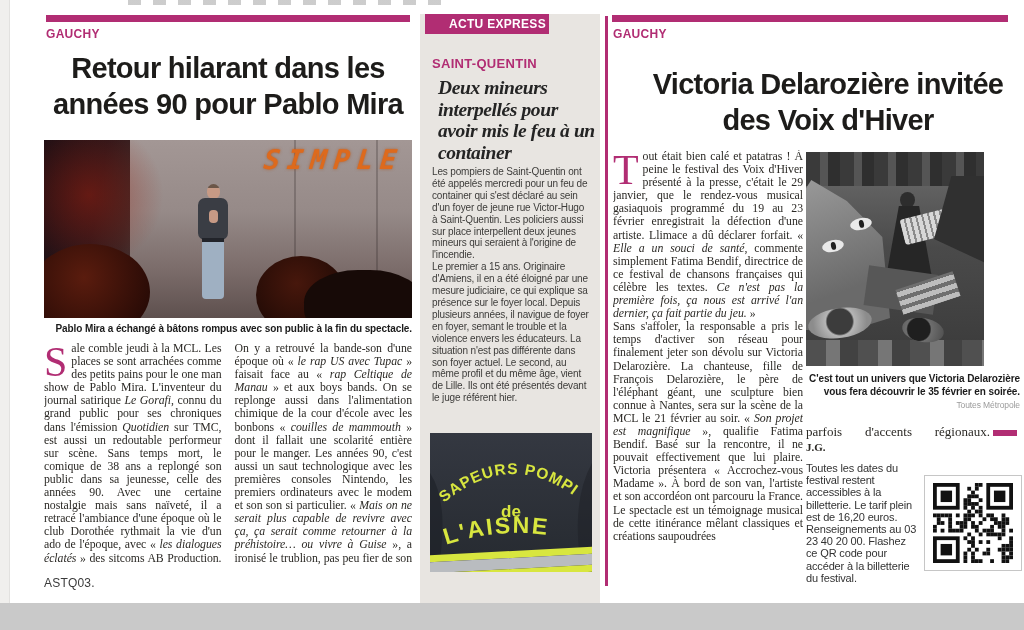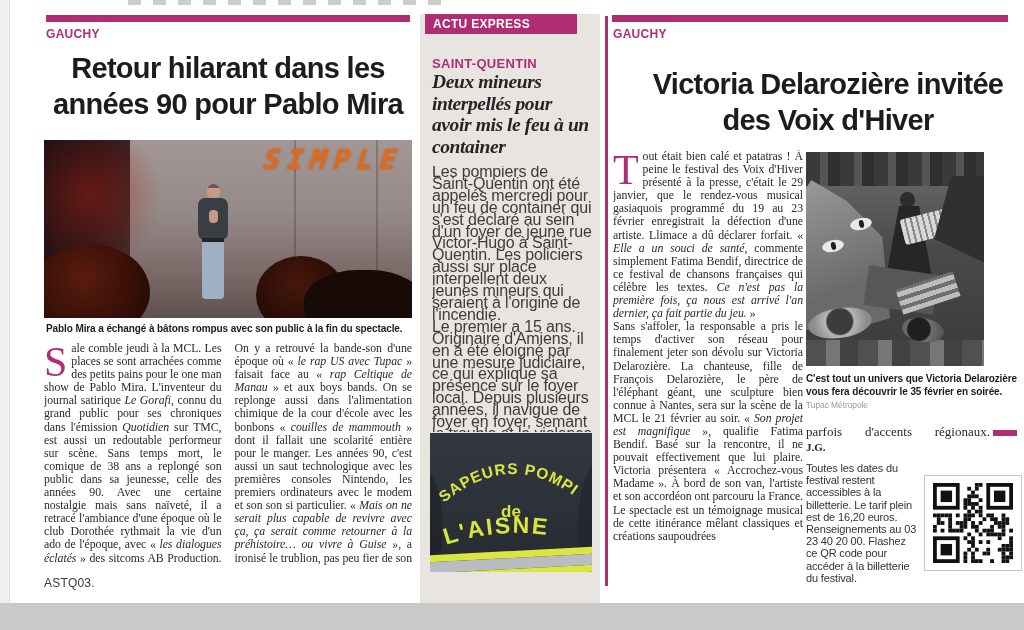--- a/index.html
+++ b/index.html
@@ -39,42 +39,42 @@
     background:linear-gradient(#6b5648 28%,#c79a85 30%);}
   .pp-torso{position:absolute;left:2px;top:14px;width:30px;height:42px;border-radius:7px;background:#3a3d44;}
   .pp-hands{position:absolute;left:13px;top:26px;width:9px;height:13px;border-radius:4px;background:#c79a85;}
   .pp-legs{position:absolute;left:6px;top:55px;width:22px;height:60px;border-radius:4px;background:#9fb0c2;}
   .pp-belt{position:absolute;left:6px;top:54px;width:22px;height:4px;background:#22242a;}
   .pp-aud1{position:absolute;left:-14px;bottom:-22px;width:120px;height:96px;border-radius:50%;
     background:radial-gradient(circle at 45% 35%,#5a1c0e,#2a0b06 75%);}
   .pp-aud2{position:absolute;left:212px;bottom:-16px;width:90px;height:78px;border-radius:50%;
     background:radial-gradient(circle at 45% 35%,#47170c,#200a05 78%);}
   .pp-aud3{position:absolute;right:-12px;bottom:-24px;width:120px;height:72px;border-radius:45%;background:#170a07;}
-  .caption{font-size:10px;font-weight:700;color:#1b1b1b;letter-spacing:-.1px;line-height:13px;}
+  .caption{font-size:10px;font-weight:700;color:#1b1b1b;letter-spacing:-.1px;line-height:13px;text-align:right;}
   .left-art .caption{position:absolute;left:2px;top:322px;width:366px;}
 
   .serif{font-family:"Liberation Serif",serif;font-size:11.8px;line-height:13.1px;
     text-align:justify;color:#2b2925;letter-spacing:-.05px;hyphens:auto;}
   .body-left{position:absolute;left:0;top:342px;width:368px;height:230px;
     column-count:2;column-gap:13px;column-fill:auto;overflow:hidden;}
   .dropcap{float:left;font-family:"Liberation Serif",serif;color:#b12d73;
     font-size:42px;line-height:34px;padding:3px 4px 0 0;}
   .endmark{display:inline-block;vertical-align:middle;background:#b12d73;height:6px;margin:0 3px 2px 3px;} .em-l{width:24px;}
   .astq{position:absolute;left:44px;top:576px;font-size:12px;font-weight:400;color:#3a3a3a;letter-spacing:.2px;}
 
   
   .actu{left:420px;top:14px;width:180px;height:589px;background:#e8e5e1;}
-  .banner{position:absolute;left:5px;top:0;width:152px;height:20px;background:#b12d73;
-    color:#fff;font-size:12px;font-weight:700;letter-spacing:.3px;line-height:20px;padding-left:8px;box-sizing:border-box;}
+  .banner{position:absolute;left:5px;top:0;width:124px;height:20px;background:#b12d73;
+    color:#fff;font-size:12px;font-weight:700;letter-spacing:.3px;line-height:20px;padding-left:24px;box-sizing:border-box;}
   .actu .kicker{position:absolute;left:12px;top:42px;font-size:13px;}
   .headline-mid{position:absolute;left:12px;top:57px;width:160px;
     font-family:"Liberation Serif",serif;font-style:italic;font-weight:700;
     font-size:19.5px;line-height:21.5px;letter-spacing:-.4px;color:#242424;}
   .body-mid{position:absolute;left:12px;top:152px;width:160px;height:266px;overflow:hidden;
-    font-size:16px;line-height:11.9px;letter-spacing:-.15px;color:#3d3c3a;}
+    font-size:10px;line-height:11.9px;letter-spacing:-.15px;color:#3d3c3a;}
   .body-mid p{margin:0;}
 
   .photo-fire{position:absolute;left:10px;top:419px;width:162px;height:139px;overflow:hidden;}
 
   
   .right-art{left:612px;top:0;width:406px;}
   .right-art .rule{position:absolute;left:0;top:15px;width:396px;}
   .right-art .kicker{position:absolute;left:1px;top:27px;}
   .right-art .headline{position:absolute;left:0;top:50px;width:400px;}
   .col1{position:absolute;left:1px;top:150px;width:190px;height:440px;overflow:hidden;}
@@ -153,21 +153,21 @@
 
     <div class="body-left serif"><span class="dropcap">S</span><span>ale comble jeudi à la MCL. Les places se sont arrachées comme des petits pains pour le one man show de Pablo Mira. L'inventeur du journal satirique <i>Le Gorafi</i>, connu du grand public pour ses chroniques dans l'émission <i>Quotidien</i> sur TMC, est aussi un redoutable performeur sur scène. Sans temps mort, le comique de 38 ans a replongé son public dans sa jeunesse, celle des années 90. Avec une certaine nostalgie mais sans naïveté, il a retracé l'ambiance d'une époque où le club Dorothée rythmait la vie d'un ado de l'époque, avec « <i>les dialogues éclatés</i> » des sitcoms AB Production. On y a retrouvé la bande-son d'une époque où « <i>le rap US avec Tupac</i> » faisait face au « <i>rap Celtique de Manau</i> » et aux boys bands. On se replonge aussi dans l'alimentation chimique de la cour d'école avec les bonbons « <i>couilles de mammouth</i> » dont il fallait une scolarité entière pour le manger. Les années 90, c'est aussi un saut technologique avec les premières consoles Nintendo, les premiers ordinateurs avec le modem et son son si particulier. « <i>Mais on ne serait plus capable de revivre avec ça, ça serait comme retourner à la préhistoire… ou vivre à Guise</i> », a ironisé le trublion, pas peu fier de son allusion locale. Pablo Mira reviendra dans l'Aisne en janvier prochain à Laon.</span>
       
     </div>
   </section>
   <div class="abs astq">ASTQ03.</div>
 
   <aside class="abs actu">
     <div class="banner">ACTU EXPRESS</div>
     <div class="kicker">SAINT-QUENTIN</div>
-    <h2 class="headline-mid" style="margin:0">Deux mineurs interpellés pour avoir mis le feu à un container</h2>
+    <h2 class="headline-mid" style="margin:6px">Deux mineurs interpellés pour avoir mis le feu à un container</h2>
     <div class="body-mid">
       <p>Les pompiers de Saint-Quentin ont été appelés mercredi pour un feu de container qui s'est déclaré au sein d'un foyer de jeune rue Victor-Hugo à Saint-Quentin. Les policiers aussi sur place interpellent deux jeunes mineurs qui seraient à l'origine de l'incendie.</p>
       <p>Le premier a 15 ans. Originaire d'Amiens, il en a été éloigné par une mesure judiciaire, ce qui explique sa présence sur le foyer local. Depuis plusieurs années, il navigue de foyer en foyer, semant le trouble et la violence envers les éducateurs. La situation n'est pas différente dans son foyer actuel. Le second, au même profil et du même âge, vient de Lille. Ils ont été présentés devant le juge référent hier.</p>
     </div>
     <div class="photo-fire">
       <svg width="162" height="139" viewBox="0 0 162 139">
         <defs>
           <linearGradient id="jk" x1="0" y1="0" x2="0" y2="1">
             <stop offset="0" stop-color="#343841"></stop>
               <stop offset="1" stop-color="#262a30"></stop>
@@ -221,21 +221,21 @@
       </div>
       <div class="vx-acc"></div>
       <div class="vx-drape"></div>
       <div class="vx-junk1"></div>
       <div class="vx-junk2"></div>
       <div class="vx-floor"></div>
       <div class="vx-pan"></div>
       <div class="vx-horn"></div>
     </div>
     <div class="caption caption-right"><span>C'est tout un univers que Victoria Delarozière vous fera découvrir le 35 février en soirée.</span>
-      <span class="credit">Tupac Métropole</span></div>
+      <span class="credit">Toutes Métropole</span></div>
 
     <div class="ending"><span>parfois d'accents régionaux.</span><span class="endmark em-l"></span></div>
     <div class="sig-line">J.G.</div>
 
     <div class="info">
       <span class="qr-wrap">
         <svg id="qr" width="80" height="80" viewBox="0 0 84 84">
             <rect width="84" height="84" fill="#fff"></rect>
             <rect x="44" y="0" width="4" height="4" fill="#111"></rect>
             <rect x="48" y="0" width="4" height="4" fill="#111"></rect>

